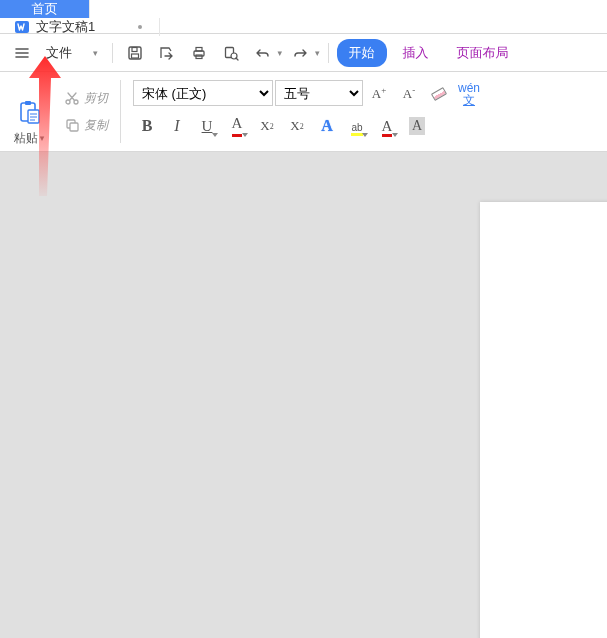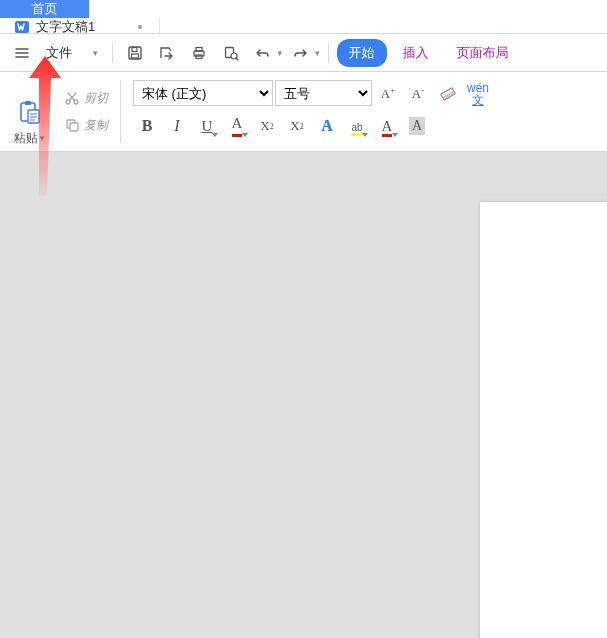--- a/index.html
+++ b/index.html
@@ -29,21 +29,21 @@
   .big-btn .ic-box { width: 32px; height: 32px; display: flex; align-items: center; justify-content: center; }
   .big-btn .lbl { font-size: 12px; color: #555; display: flex; align-items: center; gap: 1px; }
   .clip-rows { display: flex; flex-direction: column; gap: 6px; justify-content: center; }
   .clip-row { display: flex; align-items: center; gap: 4px; padding: 2px 4px; color: #999; cursor: pointer; font-style: italic; }
   .clip-row .lbl { font-size: 12px; }
   
   .font-group { flex: 1; display: flex; flex-direction: column; gap: 4px; padding: 4px 6px; }
   .font-row { display: flex; align-items: flex-start; gap: 2px; }
   select.font-sel { height: 26px; border: 1px solid #ccc; font-size: 13px; padding: 0 4px; background: #fff; }
   .font-name { width: 140px; }
-  .font-size { width: 97px; }
+  .font-size { width: 88px; }
   .fmt-btn { width: 28px; height: 28px; display: inline-flex; align-items: center; justify-content: center; cursor: pointer; color: #555; position: relative; }
   .fmt-btn.split::after { content: ""; position: absolute; right: 3px; bottom: 3px; border-left: 3px solid transparent; border-right: 3px solid transparent; border-top: 4px solid #888; }
   .underline-red { border-bottom: 3px solid #d11; padding-bottom: 2px; }
   .color-box-A { position: relative; display: inline-block; }
   .color-box-A .bar { position: absolute; left: 0; right: 0; bottom: -2px; height: 3px; }
   .eraser { transform: rotate(-30deg); width: 14px; height: 8px; border: 1px solid #888; border-radius: 1px; background: linear-gradient(#fff 50%, #f6b6c6 50%); }
   .wen-box { font-size: 12px; color: #3a7ff2; display: flex; flex-direction: column; align-items: center; line-height: 1; }
   .wen-box .zh { text-decoration: underline; }
   
   .canvas { background: #e0e0e0; height: 486px; position: relative; }

